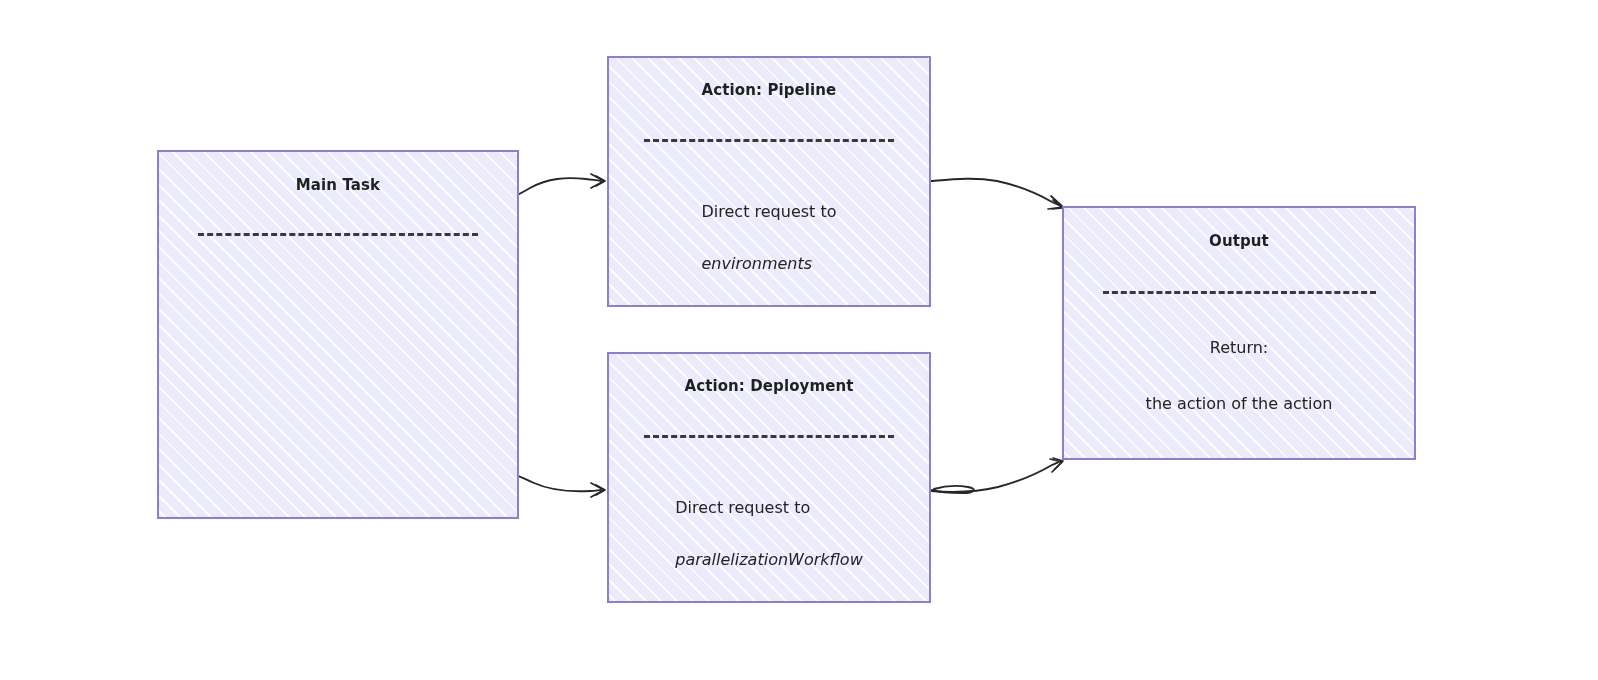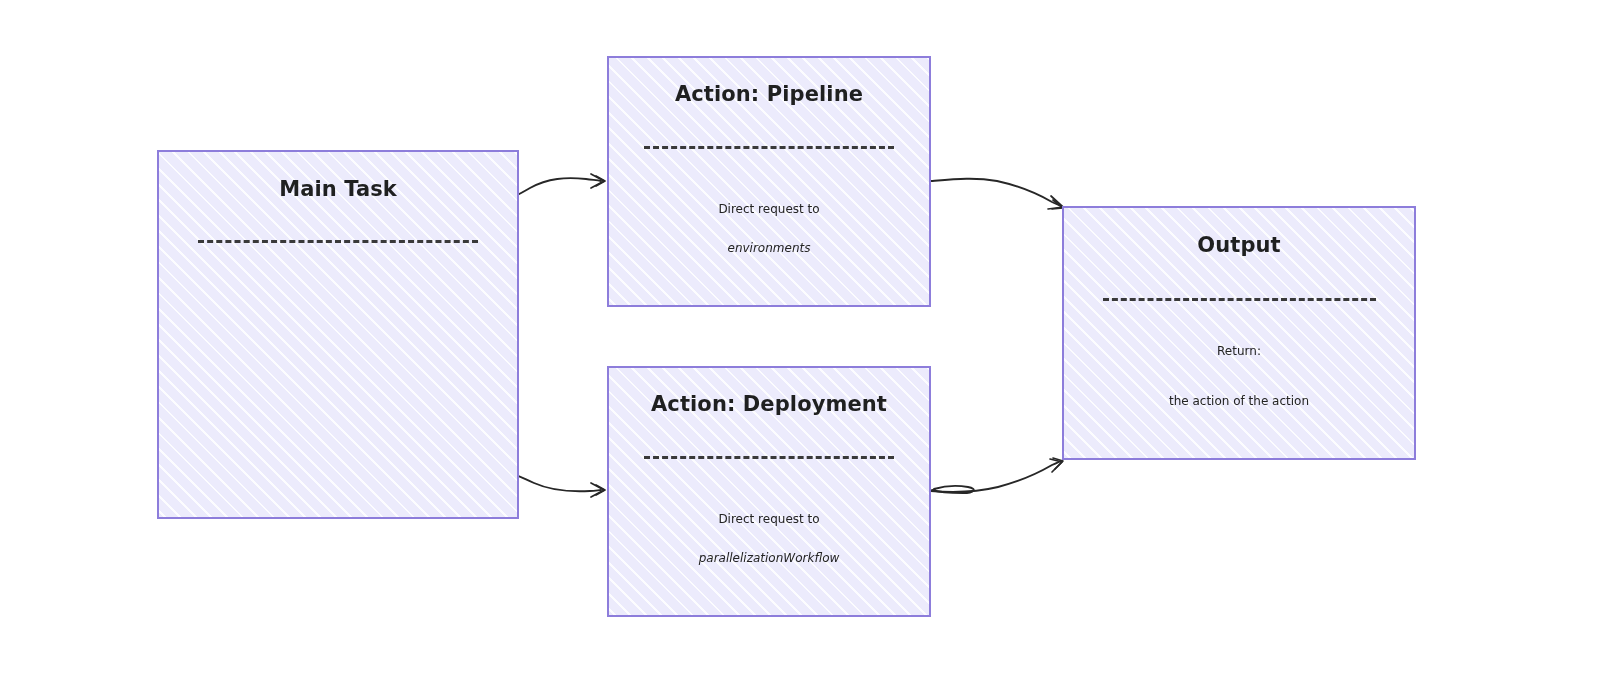--- a/index.html
+++ b/index.html
@@ -48,40 +48,39 @@
         rgba(255,255,255,0.00) 11px
       );
     display: flex;
     flex-direction: column;
     align-items: center;
     color: #232323;
     overflow: hidden;
   }
 
   .node-title {
-    font-size: 21px;
+    font-size: 15px;
     font-weight: bold;
     line-height: 1.25;
     text-align: center;
     color: #1f2020;
     letter-spacing: 0.1px;
   }
 
   .node-divider {
     width: 78%;
     height: 0;
     border-top: 3px dashed #2a2a2a;
     border-top-width: 3px;
     opacity: 0.92;
   }
 
   .node-body {
-    font-size: 12px;
+    font-size: 16px;
     line-height: 1.63;
-    text-align: center;
     color: #232323;
     white-space: pre-line;
   }
   .node-body em {
     font-style: italic;
   }
 
   
   #node-main-task {
     left: 157px; top: 150px;
@@ -93,21 +92,21 @@
 
   #node-action-pipeline {
     left: 607px; top: 56px;
     width: 324px; height: 251px;
   }
   #node-action-pipeline .node-title { margin-top: 23px; }
   #node-action-pipeline .node-divider { margin-top: 39px; }
   #node-action-pipeline .node-body   { margin-top: 31px; }
 
   #node-action-deployment {
-    left: 607px; top: 366px;
+    left: 607px; top: 352px;
     width: 324px; height: 251px;
   }
   #node-action-deployment .node-title { margin-top: 23px; }
   #node-action-deployment .node-divider { margin-top: 39px; }
   #node-action-deployment .node-body   { margin-top: 31px; }
 
   #node-output {
     left: 1062px; top: 206px;
     width: 354px; height: 254px;
   }

